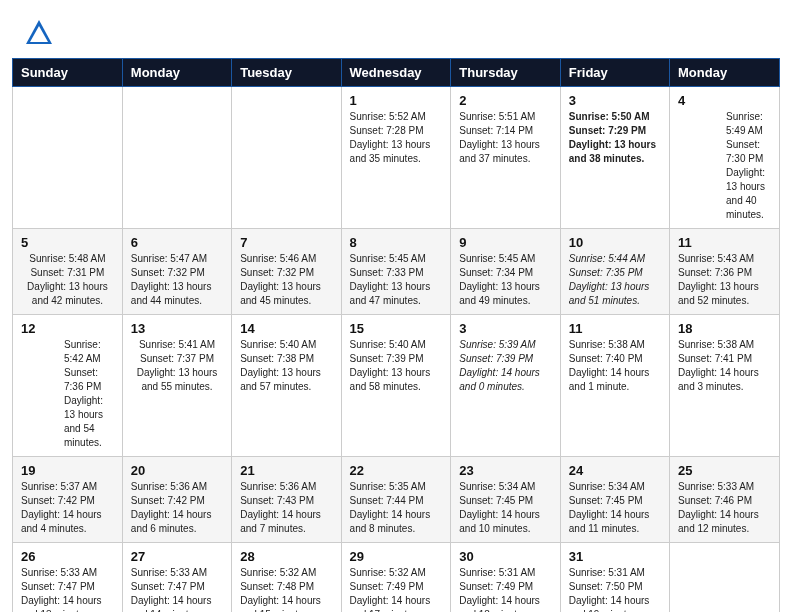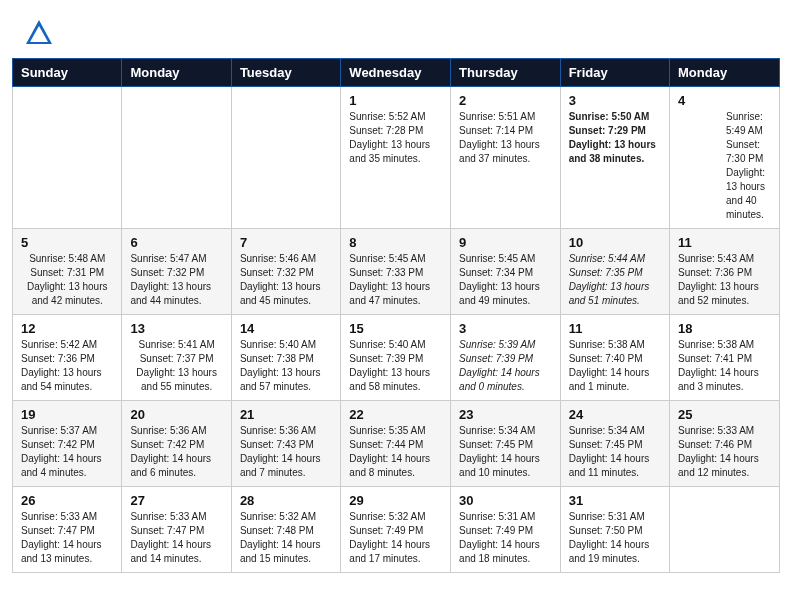--- a/index.html
+++ b/index.html
@@ -209,21 +209,21 @@
           <span class="day-number">11</span>
           <div class="day-detail" style="white-space: pre-line;">Sunrise: 5:43 AM
 Sunset: 7:36 PM
 Daylight: 13 hours
 and 52 minutes.</div>
         </td>
       </tr>
       <tr>
         <td>
           <span class="day-number">12</span>
-          <div class="day-detail" style="white-space: pre-line;">Sunrise: 5:42 AM
+          <div class="day-detail" style="white-space: pre-line; margin-left: 43px;">Sunrise: 5:42 AM
 Sunset: 7:36 PM
 Daylight: 13 hours
 and 54 minutes.</div>
         </td>
         <td>
           <span class="day-number">13</span>
           <div class="day-detail" style="white-space: pre-line; text-align: center;">Sunrise: 5:41 AM
 Sunset: 7:37 PM
 Daylight: 13 hours
 and 55 minutes.</div>

